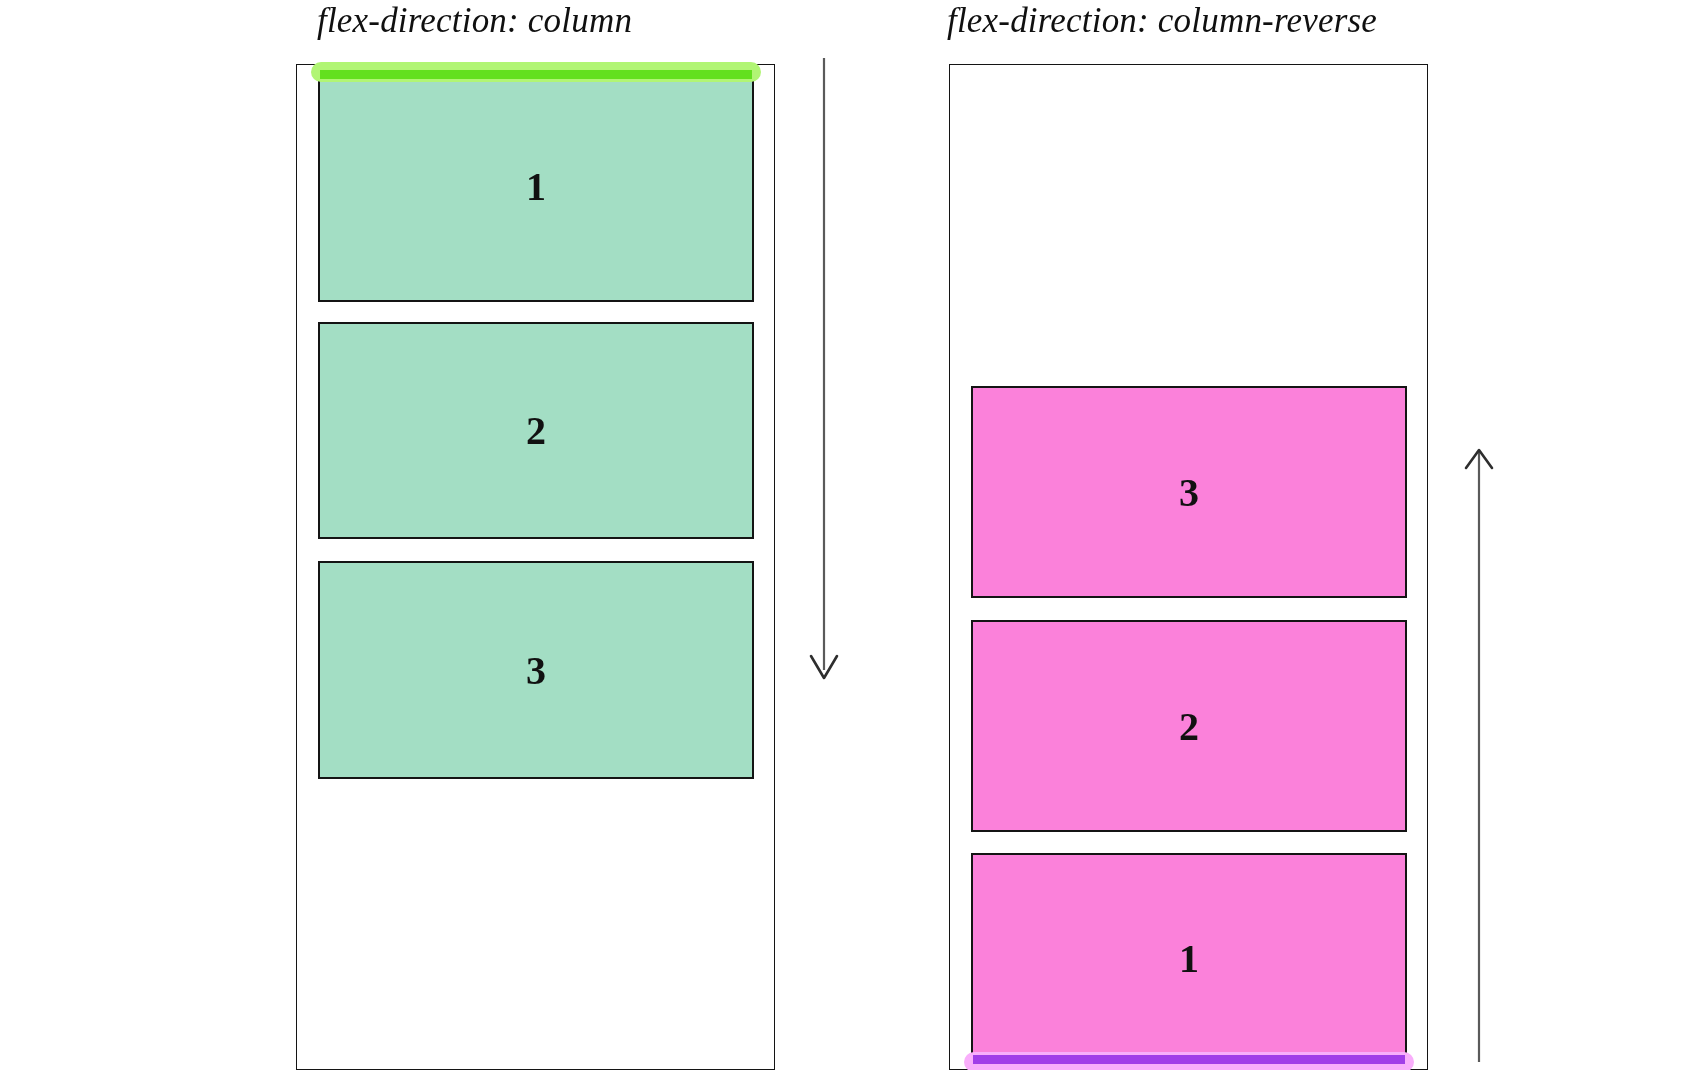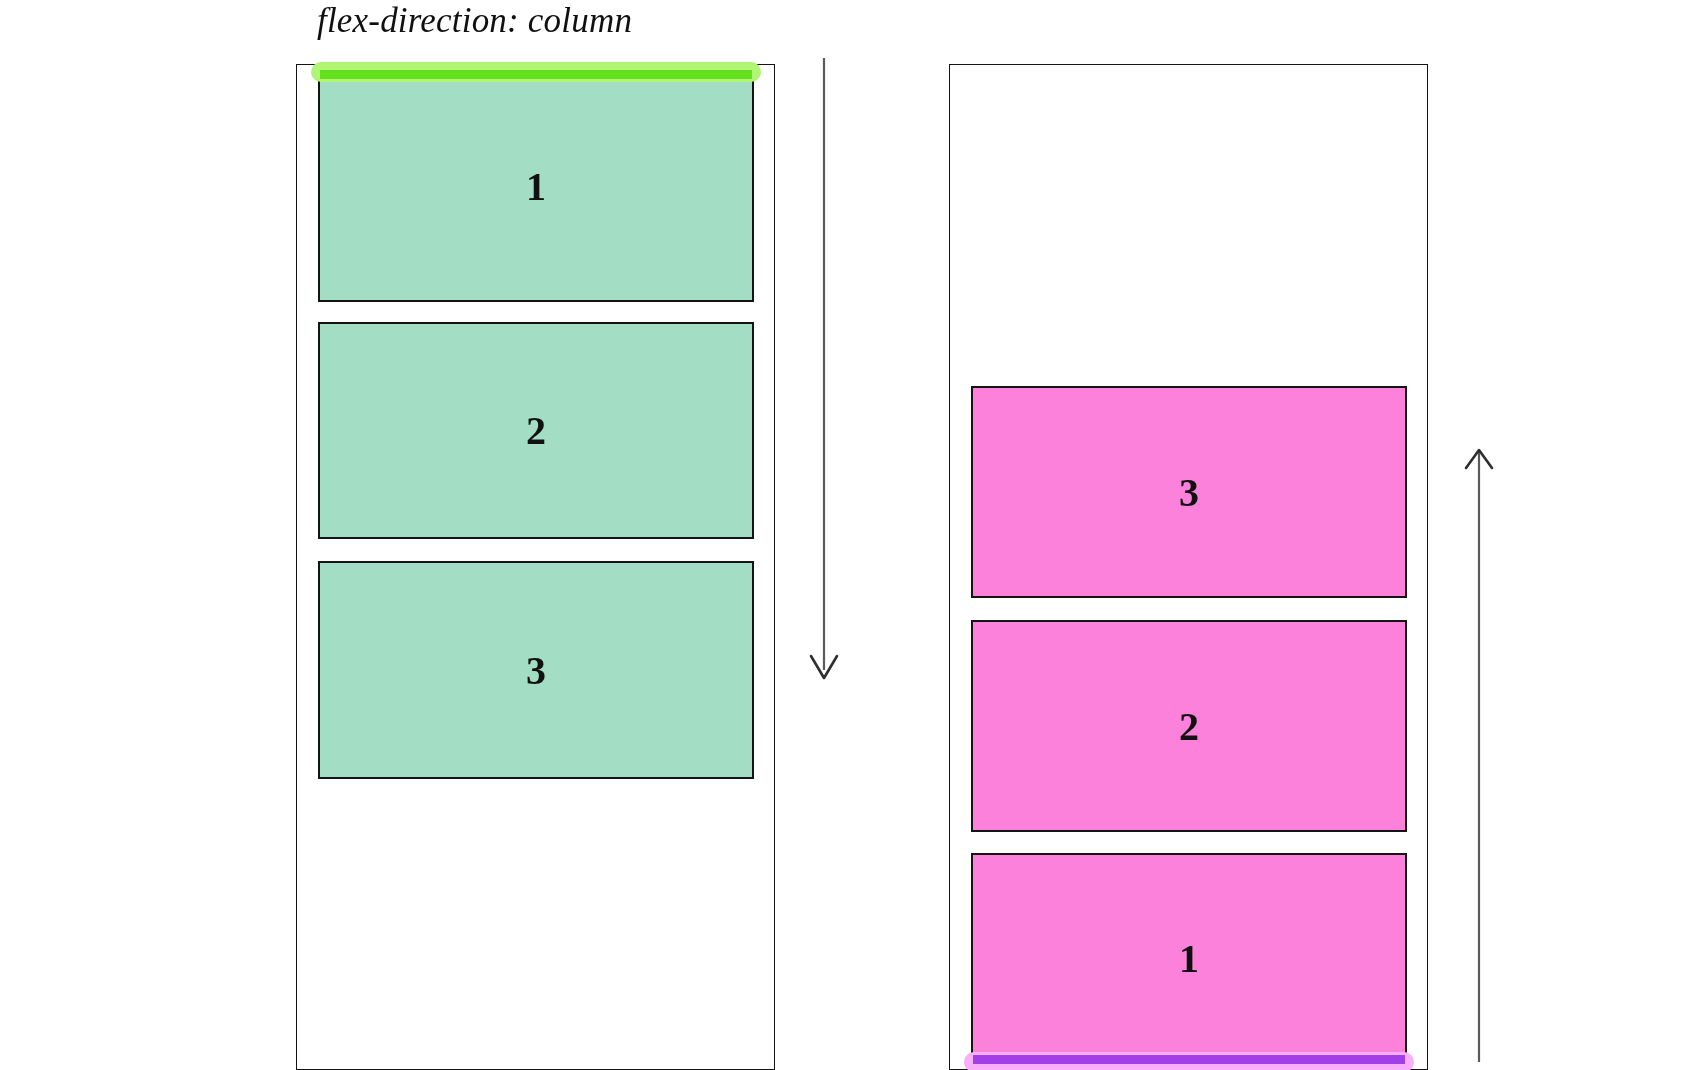--- a/index.html
+++ b/index.html
@@ -112,20 +112,21 @@
     <div class="flex-item item-green" id="col-item-3">
       <span>3</span>
     </div>
   </div>
 
   <svg class="dir-arrow" id="arrow-down" viewBox="0 0 58 622" preserveAspectRatio="none">
     <line x1="29" y1="0" x2="29" y2="612" stroke="#5a5a5a" stroke-width="2.2"></line>
     <polyline points="16,598 29,620 42,598" fill="none" stroke="#2e2e2e" stroke-width="2.6" stroke-linecap="round" stroke-linejoin="round"></polyline>
   </svg>
 
+  <div class="panel-title" id="title-column-reverse">flex-direction: column-reverse</div>
 
   <div class="flex-container" id="container-column-reverse">
 
     <div class="flex-item item-pink" id="colrev-item-1">
       <div class="marker marker-purple">
         <div class="marker-core"></div>
       </div>
       <span>1</span>
     </div>
 

